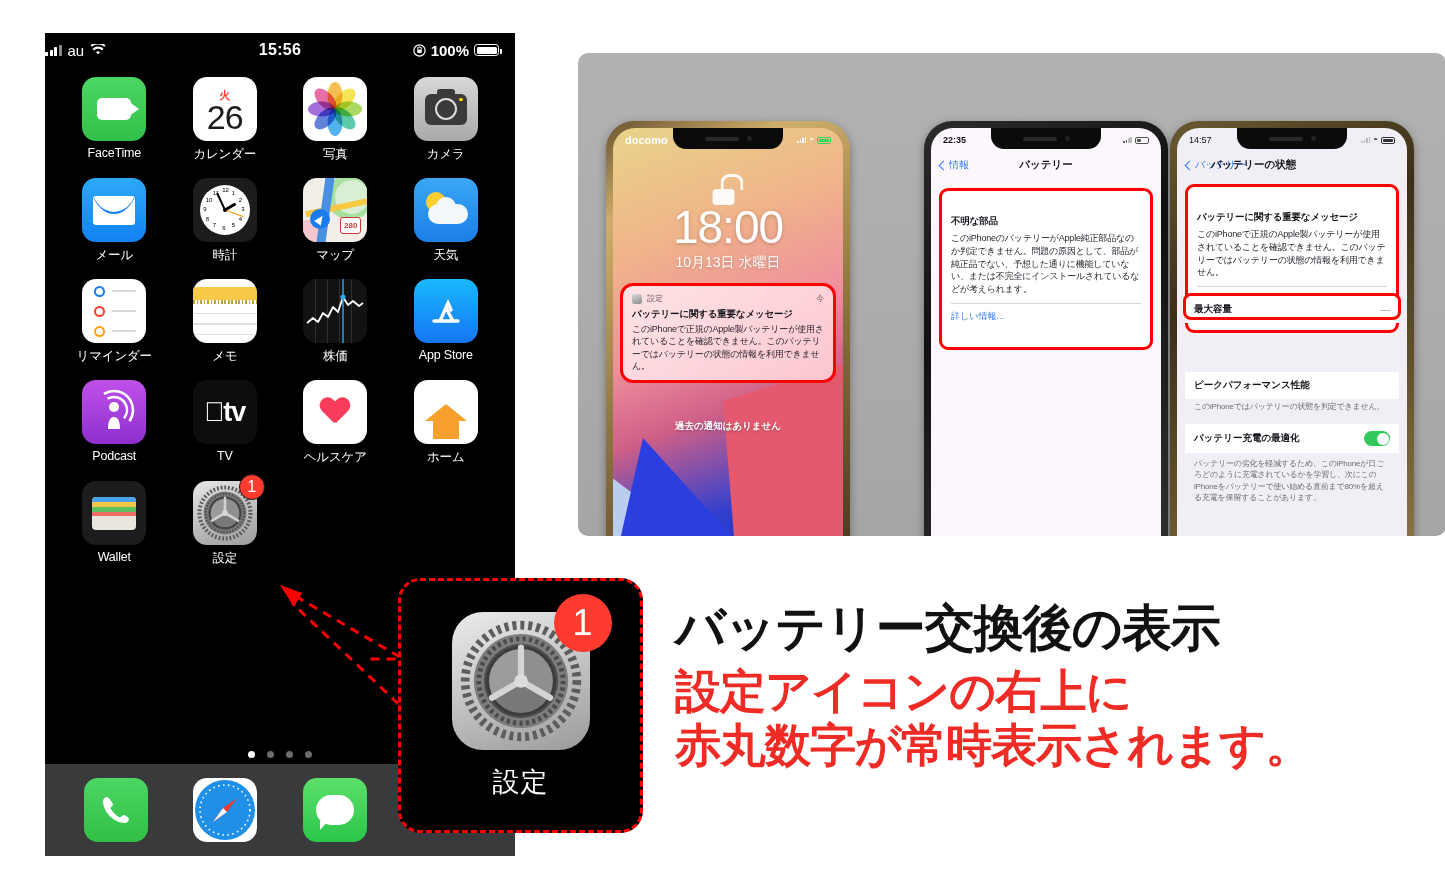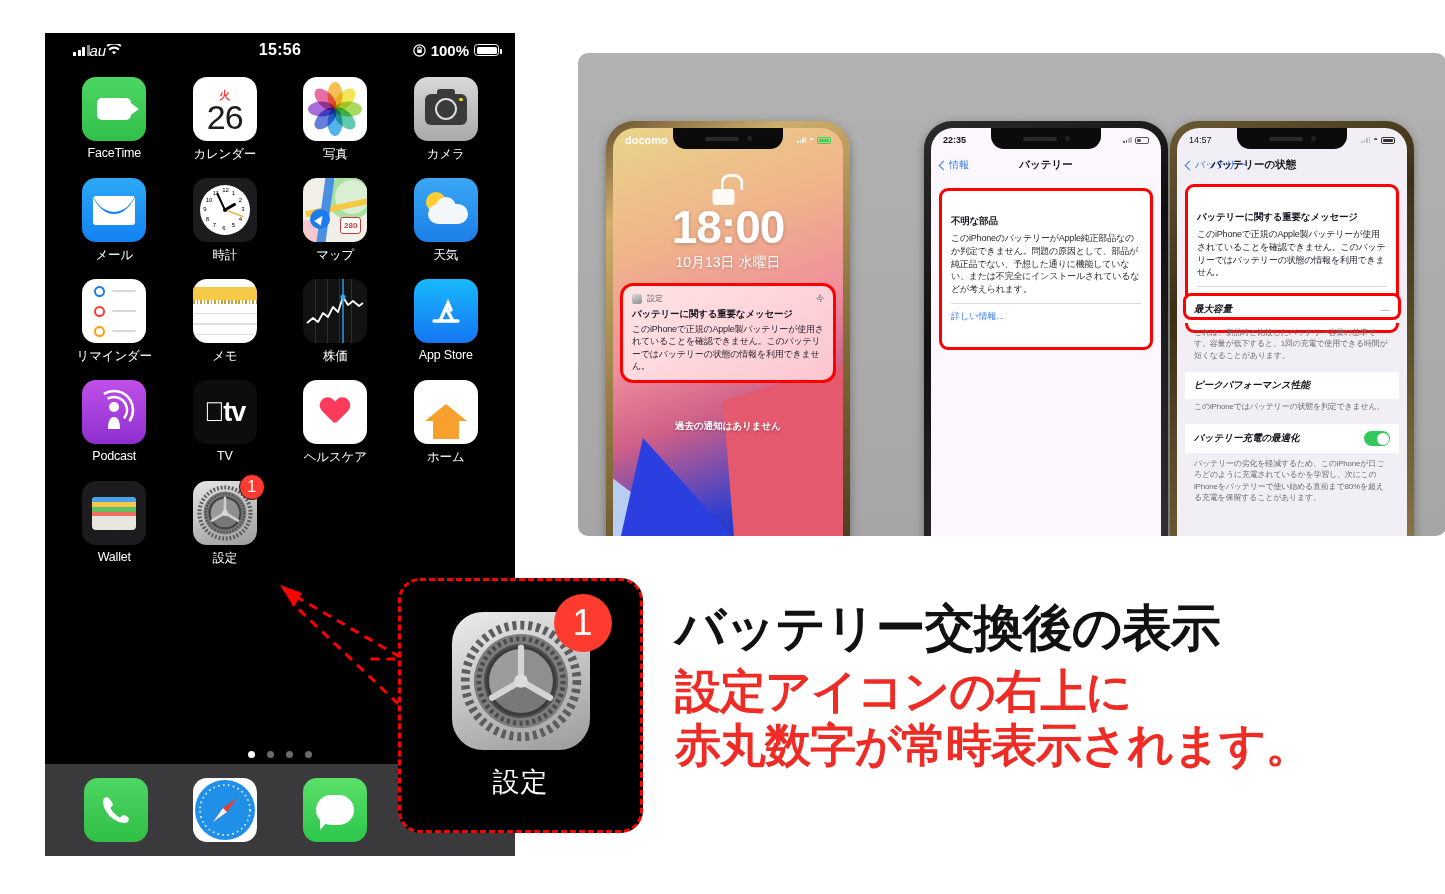--- a/index.html
+++ b/index.html
@@ -11,21 +11,21 @@
 
   
   #phone-shot{
     position:absolute;left:45px;top:33px;width:470px;height:823px;
     background:#000;overflow:hidden;
   }
   #status-bar{
     position:absolute;left:0;top:0;width:100%;height:34px;
     display:flex;align-items:center;color:#fff;
   }
-  .sb-left{position:absolute;left:28px;display:flex;align-items:center;font-style:italic;}
+  .sb-left{position:absolute;left:0;display:flex;align-items:center;gap:6px;}
   .sb-center{position:absolute;left:0;width:100%;text-align:center;font-size:16px;font-weight:600;letter-spacing:.3px;}
   .sb-right{position:absolute;right:16px;display:flex;align-items:center;gap:5px;font-size:15px;font-weight:600;}
   .carrier{font-size:15px;font-weight:500;}
   .bars{display:flex;align-items:flex-end;gap:1.5px;height:11px;}
   .bars i{display:block;width:3px;background:#fff;border-radius:.5px;}
   .bars i:nth-child(1){height:4px}
   .bars i:nth-child(2){height:6px}
   .bars i:nth-child(3){height:8.5px}
   .bars i:nth-child(4){height:11px;background:#8a8a8a}
   .battery-shell{
@@ -231,21 +231,21 @@
   #phoneA{left:28px;background:linear-gradient(150deg,#6a5330,#cfae6b 18%,#8e7440 55%,#4a3a1e);}
   #phoneA .screen{background:linear-gradient(160deg,#e8d48a 0%,#f0b48a 26%,#ef8f9d 48%,#cf5f87 64%,#2f3fd0 84%,#1b2fb8 100%);}
   #phoneA .wp-tri{position:absolute;left:-10px;bottom:-10px;width:120px;height:150px;background:#b9cdf0;clip-path:polygon(0 40%,100% 100%,0 100%);}
   #phoneA .wp-tri2{position:absolute;left:0px;bottom:-20px;width:150px;height:190px;background:#2b3fe0;clip-path:polygon(20% 30%,100% 100%,0 100%);}
   #phoneA .wp-tri3{position:absolute;right:-10px;bottom:-10px;width:130px;height:200px;background:#e5596e;clip-path:polygon(0 20%,100% 0,100% 100%,10% 100%);}
   .lock-icon{position:absolute;left:50%;transform:translateX(-50%);top:46px;}
   .lock-icon .shackle{width:17px;height:13px;border:3.5px solid rgba(255,255,255,.92);border-bottom:none;border-radius:9px 9px 0 0;margin-left:8px;}
   .lock-icon .body{width:22px;height:16px;background:rgba(255,255,255,.92);border-radius:4px;margin-top:-1px;}
   .lock-time{
     position:absolute;left:0;width:100%;top:72px;text-align:center;color:#fff;
-    font-size:46px;font-weight:700;letter-spacing:-1px;text-shadow:0 1px 4px rgba(0,0,0,.22);
+    font-size:46px;font-weight:400;letter-spacing:-1px;text-shadow:0 1px 4px rgba(0,0,0,.22);
   }
   .lock-date{
     position:absolute;left:0;width:100%;top:126px;text-align:center;color:#fff;
     font-size:14px;font-weight:500;text-shadow:0 1px 3px rgba(0,0,0,.22);
   }
   .notif{
     position:absolute;left:7px;right:7px;top:155px;
     background:linear-gradient(135deg,rgba(255,232,235,.93),rgba(255,206,214,.93));
     border:3.5px solid #ff0000;border-radius:13px;padding:7px 9px;box-sizing:border-box;
   }
@@ -278,21 +278,21 @@
   .card-red .p{font-size:9px;color:#2a2630;line-height:1.42;margin-top:4px;letter-spacing:-.2px;}
   .card-red .sep{height:1px;background:#d8d5dc;margin:7px 0 6px;}
   .card-red .lnk{font-size:9px;color:#3478f6;}
 
   
   #phoneC{left:592px;background:linear-gradient(150deg,#6a5a33,#3b2f16 35%,#8a7545);}
   #phoneC .screen{background:#f1eff5;}
   .sec{position:absolute;left:8px;right:8px;background:#fff;box-sizing:border-box;}
   .sec-row{
     display:flex;align-items:center;justify-content:space-between;
-    padding:7px 9px;font-size:9.5px;font-weight:700;color:#15131a;font-style:italic;
+    padding:7px 9px;font-size:9.5px;font-weight:700;color:#15131a;
   }
   .sec-note{
     font-size:8px;color:#6e6b75;line-height:1.42;padding:5px 9px 7px;letter-spacing:-.2px;
   }
   .toggle{width:26px;height:15px;border-radius:8px;background:#34c759;position:relative;}
   .toggle::after{content:"";position:absolute;right:1.5px;top:1.5px;width:12px;height:12px;border-radius:50%;background:#fff;}
   .redbox{position:absolute;border:3.5px solid #ff0000;border-radius:8px;box-sizing:border-box;pointer-events:none;}
 
   
   #caption{position:absolute;left:675px;top:600px;width:760px;}
@@ -773,21 +773,20 @@
       </div>
 
       <div class="sec" style="top:168px;border-radius:0">
         <div class="sec-row">
           <span>最大容量</span>
           <span style="color:#8a8a8f;font-weight:400">—</span>
         </div>
       </div>
       <div class="redbox" style="left:6px;right:6px;top:165px;height:27px"></div>
 
-      <div class="sec-note" style="position:absolute;left:8px;right:8px;top:194px">これは、新品時と比較したバッテリー容量の基準です。容量が低下すると、1回の充電で使用できる時間が短くなることがあります。</div>
 
       <div class="sec" style="top:244px">
         <div class="sec-row">
           <span>ピークパフォーマンス性能</span>
         </div>
       </div>
       <div class="sec-note" style="position:absolute;left:8px;right:8px;top:268px">このiPhoneではバッテリーの状態を判定できません。</div>
 
       <div class="sec" style="top:296px">
         <div class="sec-row">

